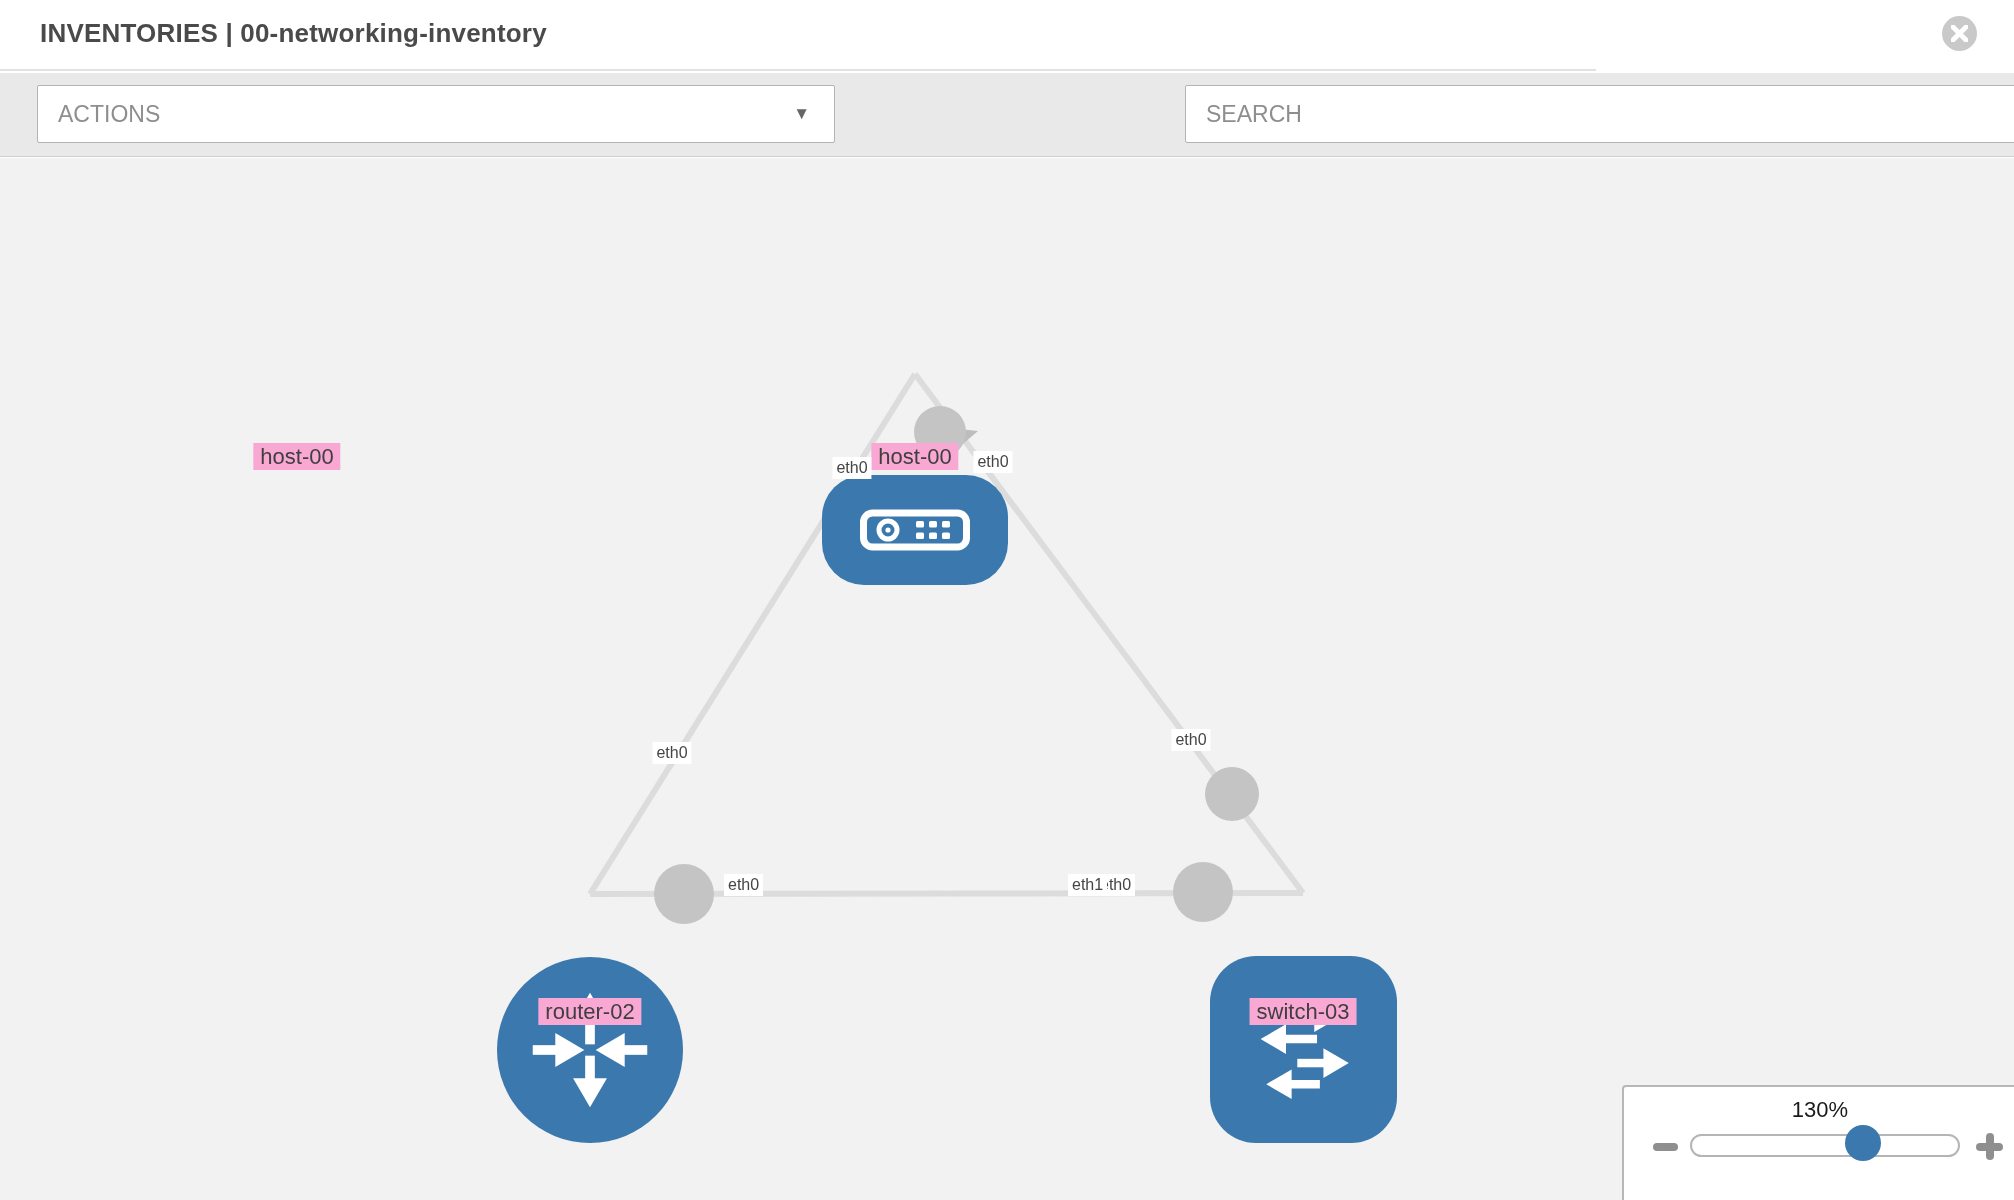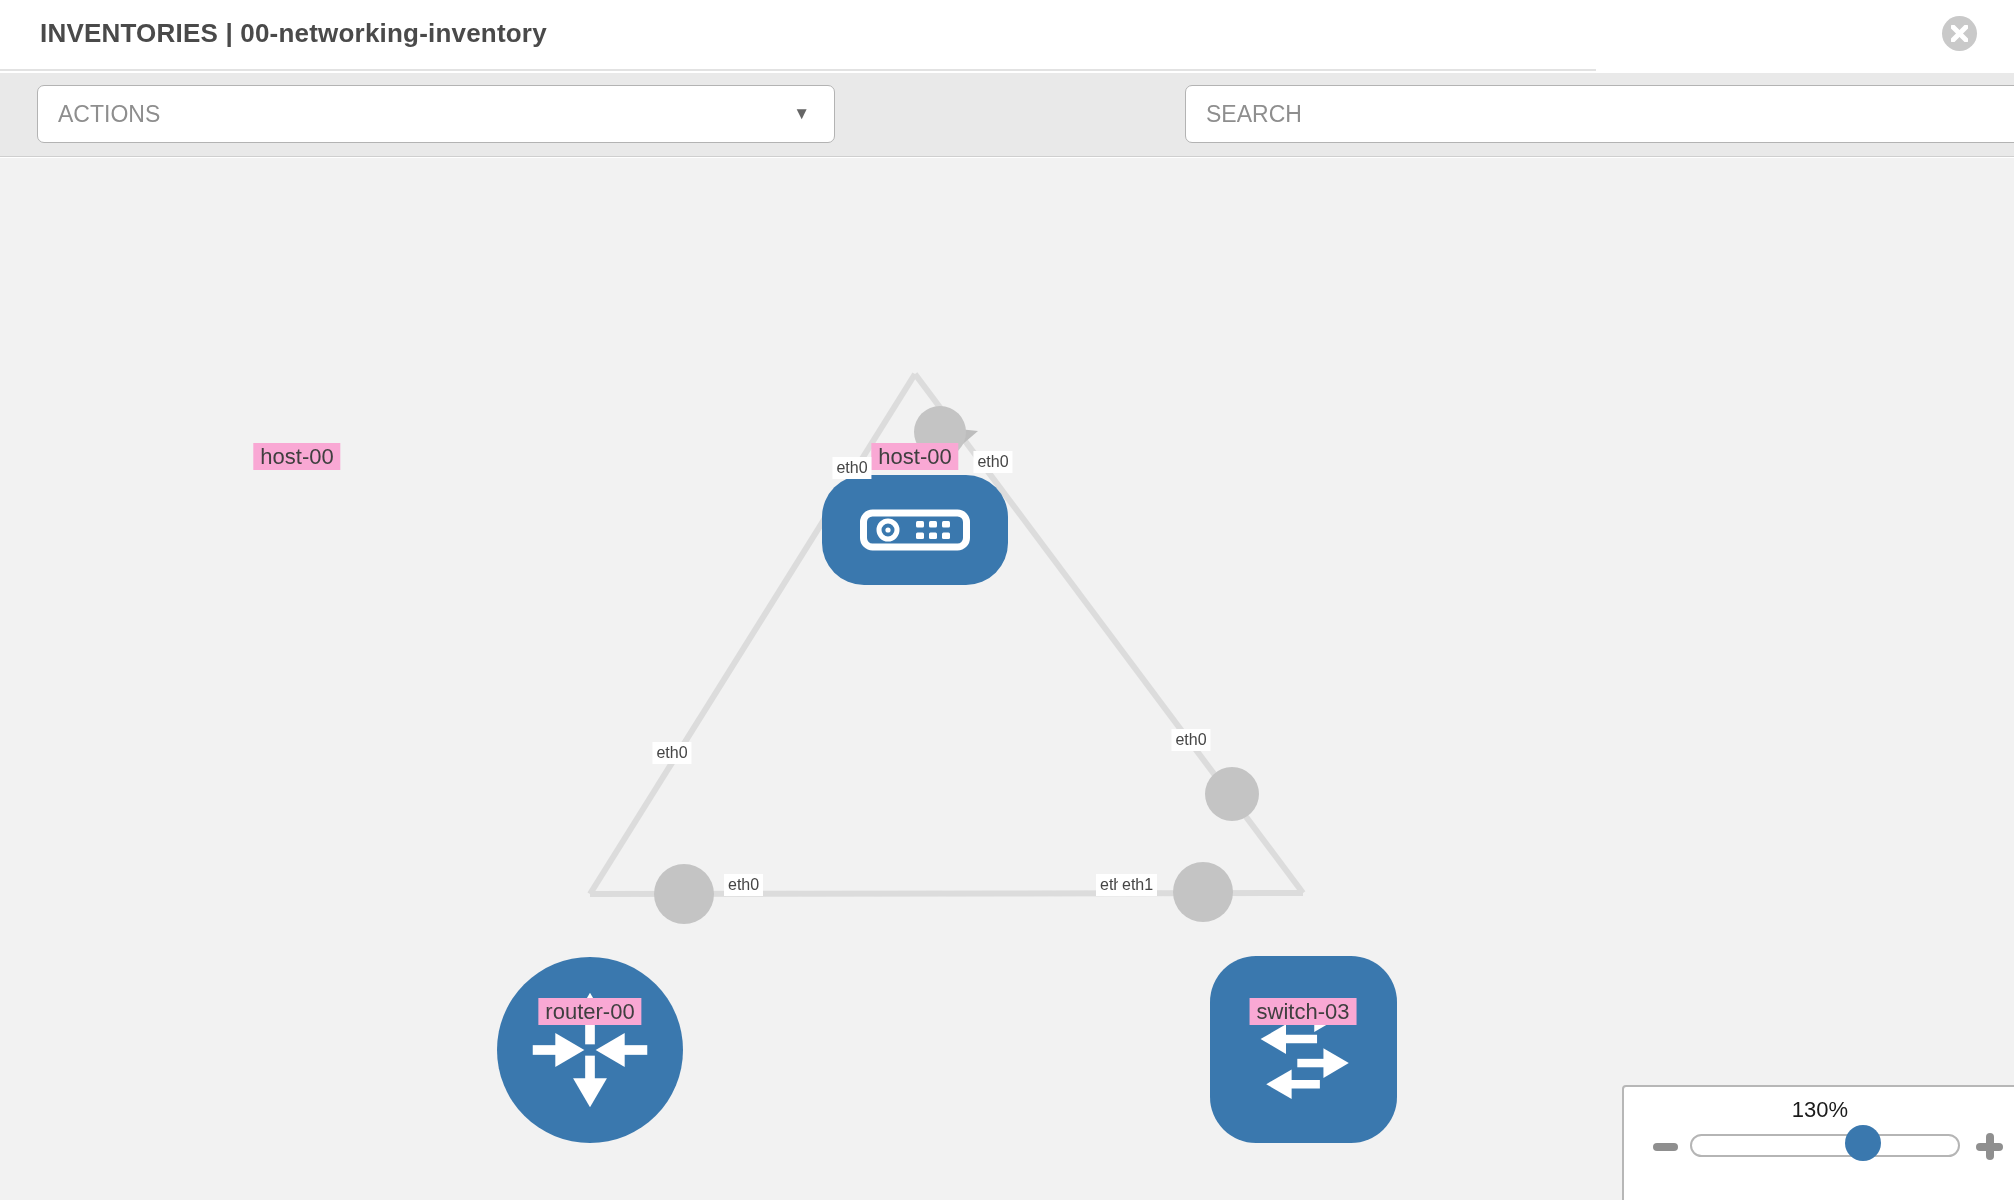--- a/index.html
+++ b/index.html
@@ -25,21 +25,21 @@
     display: flex; align-items: center; justify-content: center;
   }
 
   
   .toolbar {
     position: absolute; left: 0; top: 73px; width: 2014px; height: 84px;
     background: #e9e9e9; border-bottom: 1px solid #cfcfcf;
   }
   .combo {
     position: absolute; top: 12px; height: 58px;
-    background: #ffffff; border: 1px solid #b3b3b3; border-radius: 7px;
+    background: #ffffff; border: 1px solid #b3b3b3; border-radius: 2px;
     display: flex; align-items: center;
     font-size: 23px; color: #8e8e8e;
   }
   .combo .combo-label { padding-left: 20px; flex: 1; }
   .combo .caret { font-size: 17px; color: #666666; padding-right: 24px; }
   .combo-actions { left: 37px;  width: 798px; }
   .combo-search  { left: 1185px; width: 913px; }
   .tool-icon { position: absolute; top: 96px; width: 36px; height: 36px; cursor: pointer; }
   .tool-icon.wrench { left: 1046px; top: 94px; }
   .tool-icon.key    { left: 1117px; }
@@ -189,30 +189,30 @@
         <polygon points="157,112 121,91 121,133" stroke="none"></polygon>
         <line x1="70" y1="142" x2="116" y2="142"></line>
         <polygon points="40,142 76,121 76,163" stroke="none"></polygon>
       </g>
     </svg>
   </div>
 
   <div class="node-label" style="left:297px; top:285px">host-00</div>
 
   <div class="node-label" style="left:915px;  top:285px">host-00</div>
-  <div class="node-label" style="left:590px;  top:840px">router-00</div>
+  <div class="node-label" style="left:590px;  top:840px">router-02</div>
   <div class="node-label" style="left:1303px; top:840px">switch-03</div>
 
   <div class="iface-label" style="left:852px;  top:299px">eth0</div>
   <div class="iface-label" style="left:993px;  top:293px">eth0</div>
   <div class="iface-label" style="left:672px;  top:584px">eth0</div>
   <div class="iface-label" style="left:1191px; top:571px">eth0</div>
   <div class="iface-label left-anchor" style="left:724px;  top:716px">eth0</div>
   <div class="iface-label left-anchor" style="left:1096px; top:716px; z-index:1">eth0</div>
-  <div class="iface-label left-anchor" style="left:1118px; top:716px; z-index:2">eth1</div>
+  <div class="iface-label left-anchor" style="left:1068px; top:716px; z-index:2">eth1</div>
 </div>
 
 <div class="zoom-panel">
   <div class="zoom-percent">130%</div>
   <div class="zoom-minus"></div>
   <div class="zoom-track"></div>
   <div class="zoom-handle" style="background:#3a78ae"></div>
   <div class="zoom-plus"></div>
 </div>
 

